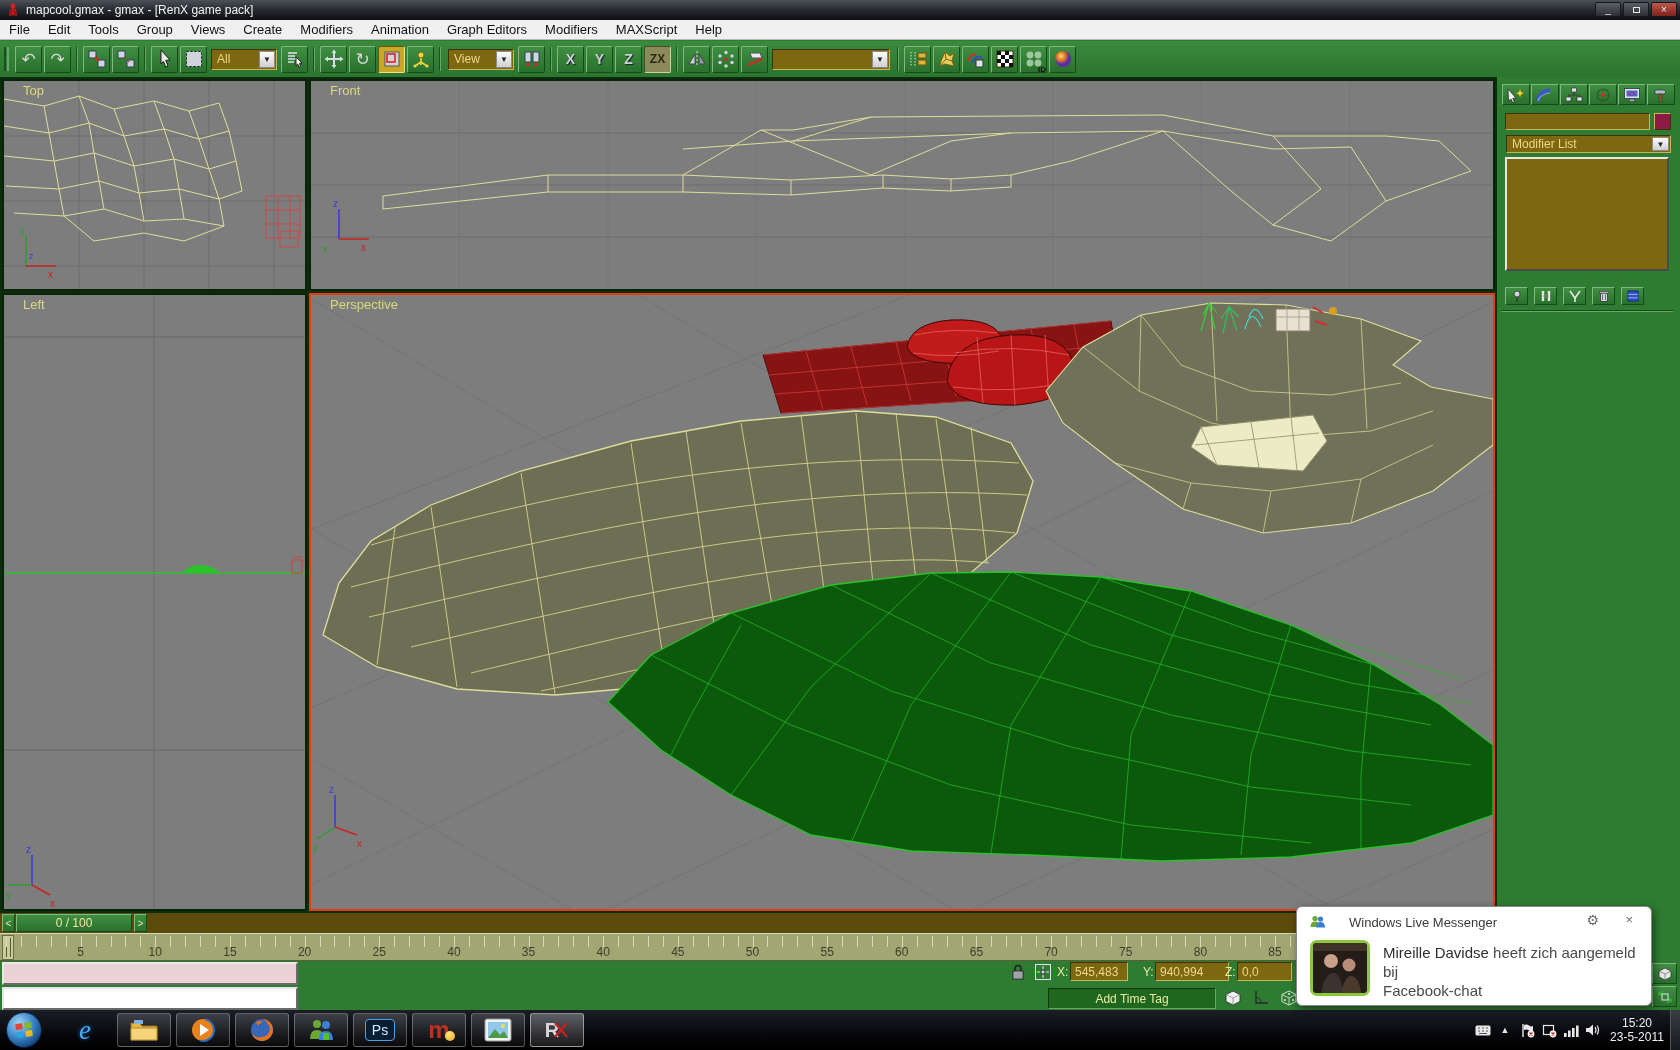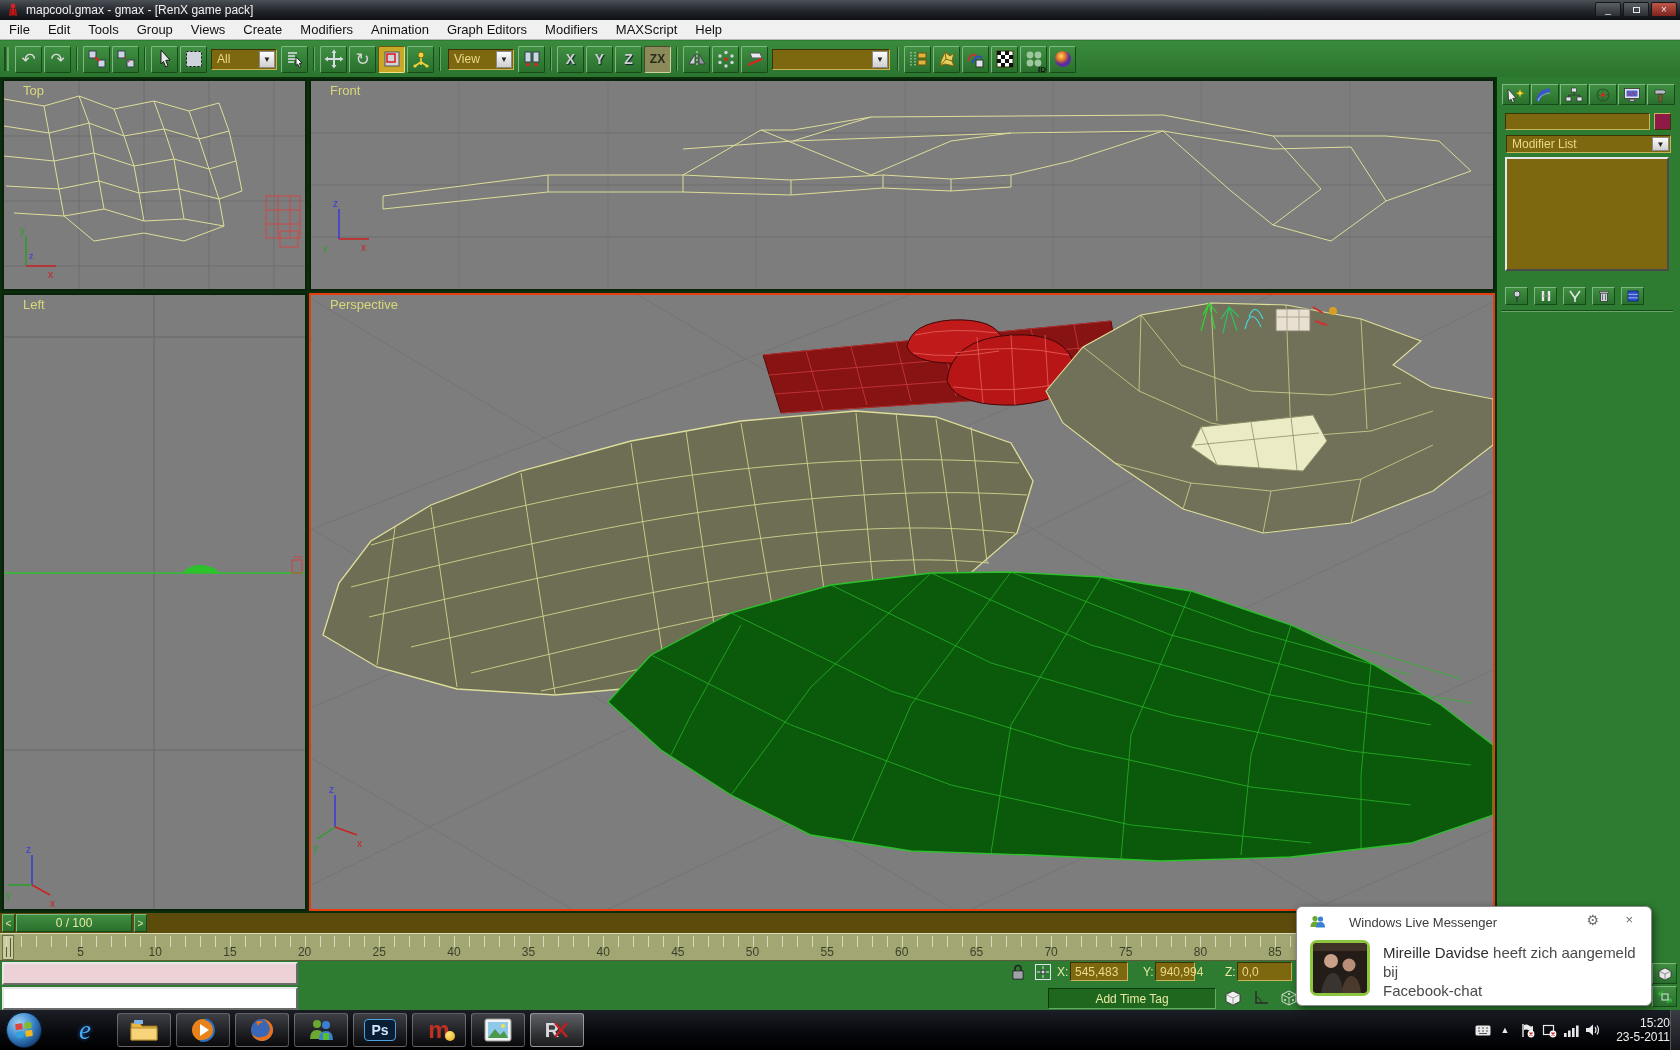--- a/index.html
+++ b/index.html
@@ -110,21 +110,21 @@
     background:radial-gradient(circle at 35% 30%, #9fd4f5, #3a85c8 45%, #123f74 80%);
     border:1px solid #0a2340; display:flex; align-items:center; justify-content:center; }
   .task-ico { position:absolute; top:3px; width:54px; height:34px; border-radius:3px;
     display:flex; align-items:center; justify-content:center; }
   .task-ico.running { border:1px solid rgba(255,255,255,.28);
     background:linear-gradient(rgba(255,255,255,.16),rgba(255,255,255,.04)); }
   .task-ico.active { border:1px solid rgba(255,255,255,.45);
     background:linear-gradient(rgba(255,255,255,.30),rgba(255,255,255,.10)); }
   .tray { position:absolute; right:0; top:0; height:40px; display:flex; align-items:center; }
   .tray-ico { width:22px; height:40px; display:flex; align-items:center; justify-content:center; color:#e8e8e8; }
-  .clock { color:#f0f0f0; font-size:12px; text-align:right; line-height:14px; width:66px; }
+  .clock { color:#f0f0f0; font-size:12px; text-align:center; line-height:14px; width:66px; }
   .show-desktop { width:10px; height:40px; border-left:1px solid #555;
     background:linear-gradient(#3a3d44,#17191d); }
 
   
   .popup { position:absolute; left:1296px; top:906px; width:356px; height:100px; background:#fff;
     border:1px solid #8a8a8a; border-radius:6px; box-shadow:2px 3px 8px rgba(0,0,0,.5); z-index:10; }
   .popup-header { position:absolute; left:12px; top:7px; display:flex; align-items:center; gap:23px;
     font-size:13px; color:#3b3b3b; }
   .popup-gear { position:absolute; right:52px; top:5px; color:#6b6b6b; font-size:14px; }
   .popup-close { position:absolute; right:18px; top:5px; color:#6b6b6b; font-size:13px; }
@@ -758,21 +758,21 @@
         <path d="M9,3 V15 M3,9 H15" stroke="#dfe4ec" stroke-width="1"></path>
         <circle cx="9" cy="9" r="2.2" fill="#c8cdd6" stroke="#222"></circle>
       </svg>
     </div>
 
     <span class="coord-label" style="left:1057px;">X:</span>
     <div class="coord-field" style="left:1070px; width:58px;">
       <span>545,483</span>
     </div>
     <span class="coord-label" style="left:1143px;">Y:</span>
-    <div class="coord-field" style="left:1155px; width:40px;">
+    <div class="coord-field" style="left:1155px; width:74px;">
       <span>940,994</span>
     </div>
     <span class="coord-label" style="left:1225px;">Z:</span>
     <div class="coord-field" style="left:1237px; width:55px;">
       <span>0,0</span>
     </div>
 
     <div class="status-box" style="left:1048px; top:27px; width:168px; justify-content:center; padding-left:0;">
       <span>Add Time Tag</span>
     </div>
@@ -839,21 +839,21 @@
     <div class="task-ico running" style="left:294px;">
       <svg width="28" height="26" viewBox="0 0 28 26">
         <circle cx="10" cy="7" r="4" fill="#6aa832"></circle>
         <path d="M3,22 Q3,13 10,13 Q17,13 17,22 Z" fill="#6aa832"></path>
         <circle cx="19" cy="8" r="4" fill="#3a7fd4"></circle>
         <path d="M12,23 Q12,14 19,14 Q26,14 26,23 Z" fill="#3a7fd4"></path>
         <rect x="16" y="16" width="6" height="7" rx="1" fill="#58c028"></rect>
       </svg>
     </div>
     <div class="task-ico running" style="left:353px;">
-      <span style="background:#0a1e33; border:1px solid #4aa3e0; border-radius:4px; padding:2px 6px; color:#cfe6ff; font-size:14px; font-weight:bold;">Ps</span>
+      <span style="background:#0a1e33; border:1px solid #4aa3e0; border-radius:4px; padding:2px 6px; color:#cfe6ff; font-size:14px; font-weight:normal;">Ps</span>
     </div>
     <div class="task-ico running" style="left:412px; position:absolute;">
       <span style="color:#c03020; font-size:24px; font-weight:bold;">m</span>
       <span style="position:absolute; right:10px; bottom:5px; width:10px; height:10px; border-radius:50%; background:radial-gradient(circle at 35% 30%,#ffe680,#e8a818);"></span>
     </div>
     <div class="task-ico running" style="left:471px;">
       <svg width="28" height="24" viewBox="0 0 28 24">
         <rect x="1" y="1" width="26" height="22" rx="2" fill="#f2f2f2" stroke="#999"></rect>
         <rect x="4" y="4" width="20" height="16" fill="#8ec8ea"></rect>
         <path d="M4,20 L11,11 L16,17 L20,13 L24,20 Z" fill="#4a9a4a"></path>

